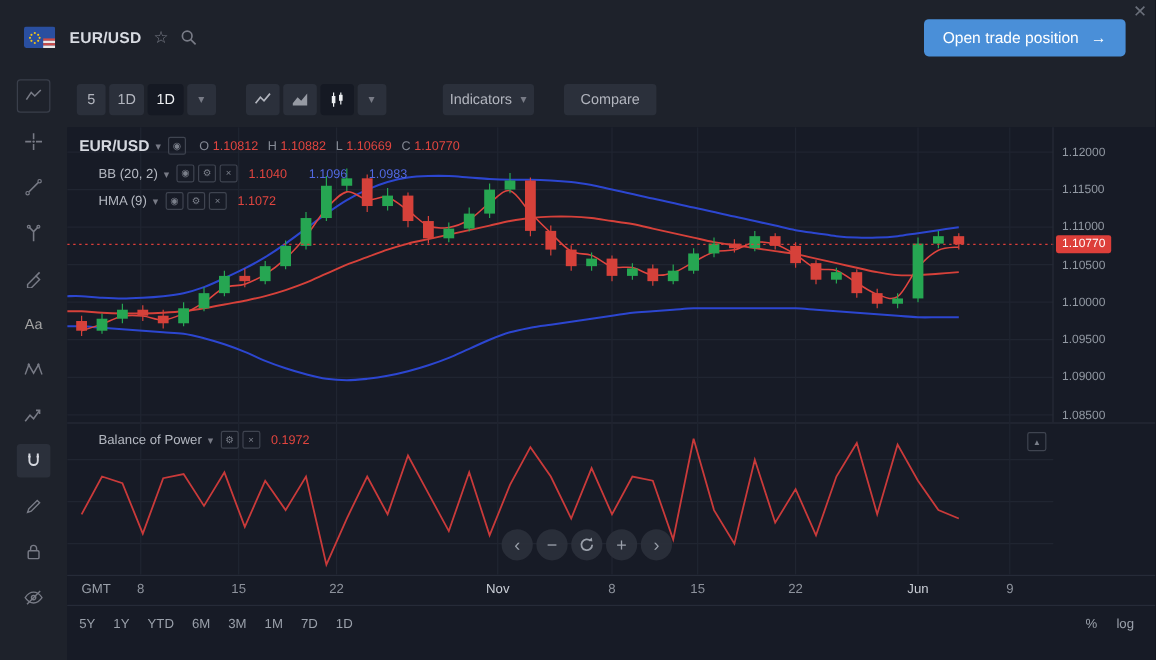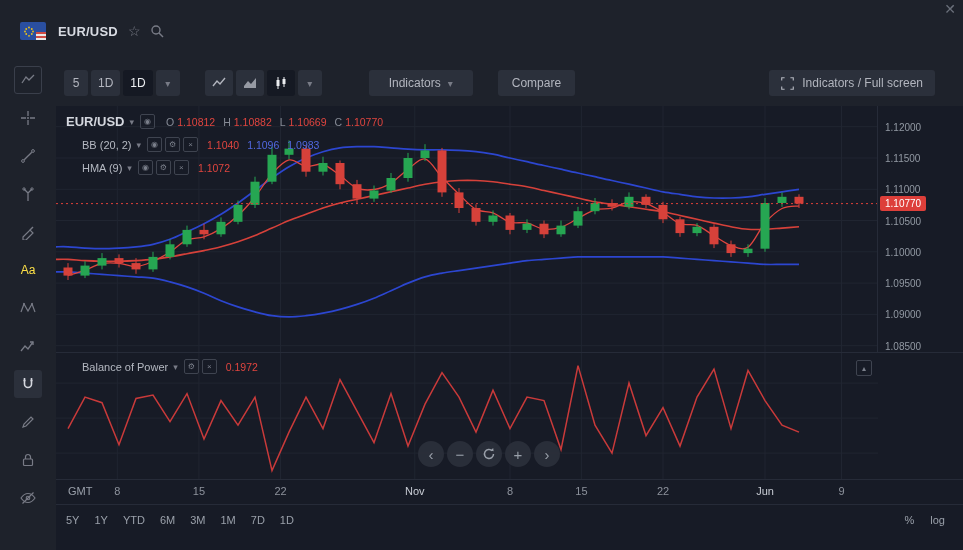--- a/index.html
+++ b/index.html
@@ -18,42 +18,42 @@
   .tb-caret{padding:0 5px;color:#787b86;font-size:10px;}
   .tb-gap{width:22px;}
   .tb-btn svg{display:block;}
   .fullscreen-btn{margin-left:auto;gap:8px;padding:0 12px;}
   
   .sidebar{position:absolute;top:66px;left:0;width:56px;bottom:0;display:flex;flex-direction:column;align-items:center;}
   .side-item{width:28px;height:28px;margin-bottom:10px;display:flex;align-items:center;justify-content:center;color:#787b86;cursor:pointer;border-radius:3px;box-sizing:border-box;}
   .side-item.boxed{border:1px solid #3a3f4b;}
   .side-item.active{background:#2b303b;color:#d5d8df;}
   .side-item svg{display:block;}
-  .aa{font-size:12px;color:#fde047;}
+  .aa{font-size:12px;color:#a3a3a3;}
   
   .chart{position:absolute;left:56px;top:106px;right:0;bottom:0;background:#171b26;}
   .main-pane{position:relative;height:246px;border-bottom:1px solid #262b38;}
   .sub-pane{position:relative;height:126px;border-bottom:1px solid #262b38;}
   .time-axis{position:relative;height:24px;border-bottom:1px solid #262b38;background:#171b26;}
   .range-row{position:relative;height:30px;display:flex;align-items:center;padding:0 18px 0 10px;box-sizing:border-box;}
   .pane-svg{position:absolute;left:0;top:0;cursor:crosshair;}
   .axis-col{position:absolute;top:0;right:0;bottom:0;width:85px;border-left:1px solid #262b38;cursor:ns-resize;}
   .axis-label{position:absolute;left:7px;font-size:10px;color:#9299a3;white-space:nowrap;}
   .price-tag{position:absolute;left:2px;padding:2px 5px;background:#dd3f3a;color:#fff;font-size:10px;border-radius:2px;}
   
   .legend{position:absolute;left:10px;top:8px;}
   .lrow{display:flex;align-items:center;margin-bottom:8px;white-space:nowrap;}
   .lsym{font-size:13px;font-weight:bold;color:#d5d8df;}
   .lcaret{color:#787b86;font-size:9px;margin:0 6px 0 5px;cursor:pointer;}
   .lname{font-size:11px;color:#b4b8c1;margin-left:16px;}
   .mini{width:13px;height:13px;margin-right:3px;border:1px solid #3f4450;border-radius:2px;display:inline-flex;align-items:center;justify-content:center;font-size:8px;color:#7a7f8a;cursor:pointer;}
   .ohlc-l{font-size:10.5px;color:#868b96;margin-left:8px;}
   .ohlc-v{font-size:10.5px;color:#e0453f;margin-left:3px;}
   .val-red{font-size:10.5px;color:#e0453f;margin-left:6px;}
-  .val-blue{font-size:10.5px;color:#5168e0;margin-left:8px;}
+  .val-blue{font-size:10.5px;color:#5168e0;margin-left:18px;}
   .collapse-box{position:absolute;right:91px;top:7px;width:14px;height:14px;border:1px solid #3f4450;border-radius:2px;display:flex;align-items:center;justify-content:center;font-size:8px;color:#7a7f8a;cursor:pointer;}
   
   .tick{position:absolute;top:5px;width:28px;margin-left:-14px;text-align:center;font-size:11px;color:#8d929c;}
   .tick.strong{color:#c9cdd5;}
   .gmt{position:absolute;left:12px;top:5px;font-size:11px;color:#9aa0aa;cursor:pointer;}
   
   .range-btn{font-size:11px;color:#9aa0aa;margin-right:15px;cursor:pointer;}
   .range-right{margin-left:auto;display:flex;gap:16px;}
   .range-right span{font-size:11px;color:#9aa0aa;cursor:pointer;}
   
@@ -86,20 +86,24 @@
         </svg>
     </span>
     <div class="sym-title">EUR/USD</div>
     <span class="hicon">☆</span>
     <span class="hicon">
       <svg width="14" height="14" viewBox="0 0 14 14">
           <circle cx="6" cy="6" r="4" fill="none" stroke="#787b86" stroke-width="1.4"></circle>
           <path d="M9 9l4 4" stroke="#787b86" stroke-width="1.4"></path>
         </svg>
     </span>
+    <button class="btn-primary">
+      <span>Open trade position</span>
+      <span>→</span>
+    </button>
   </div>
   <div class="close-x">✕</div>
 
   <div class="toolbar">
     <div class="tb-btn">5</div>
     <div class="tb-btn">1D</div>
     <div class="tb-btn active">1D</div>
     <div class="tb-btn tb-caret">▾</div>
     <div class="tb-gap"></div>
     <div class="tb-btn">
@@ -115,33 +119,27 @@
     <div class="tb-btn active">
       <svg width="14" height="14" viewBox="0 0 14 14">
           <path d="M4 1v12M10 1v10" stroke="currentColor" stroke-width="1"></path>
           <rect x="2.5" y="4" width="3" height="6" fill="currentColor"></rect>
           <rect x="8.5" y="3" width="3" height="5" fill="currentColor"></rect>
         </svg>
     </div>
     <div class="tb-btn tb-caret">▾</div>
     <div class="tb-gap"></div>
       <div class="tb-gap"></div>
-    <div class="tb-btn" style="padding:0 20px;gap:7px;">
+    <div class="tb-btn" style="padding:0 6px;gap:7px;">
       <span>Indicators</span>
       <span class="tb-caret" style="padding:0">▾</span>
     </div>
     <div class="tb-gap"></div>
     <div class="tb-btn" style="padding:0 14px;">
       <span>Compare</span>
-    </div>
-    <div class="tb-btn fullscreen-btn">
-      <svg width="13" height="13" viewBox="0 0 18 18">
-          <path d="M1 5V1h4M13 1h4v4M17 13v4h-4M5 17H1v-4" fill="none" stroke="currentColor" stroke-width="1.6"></path>
-        </svg>
-      <span>Indicators / Full screen</span>
     </div>
   </div>
 
   <div class="sidebar">
     <div class="side-item boxed">
         <svg width="16" height="16" viewBox="0 0 16 16">
           <polyline points="2,11 6,5 9,8 14,3" fill="none" stroke="currentColor" stroke-width="1.3"></polyline>
         </svg>
       </div>
     <div class="side-item">

